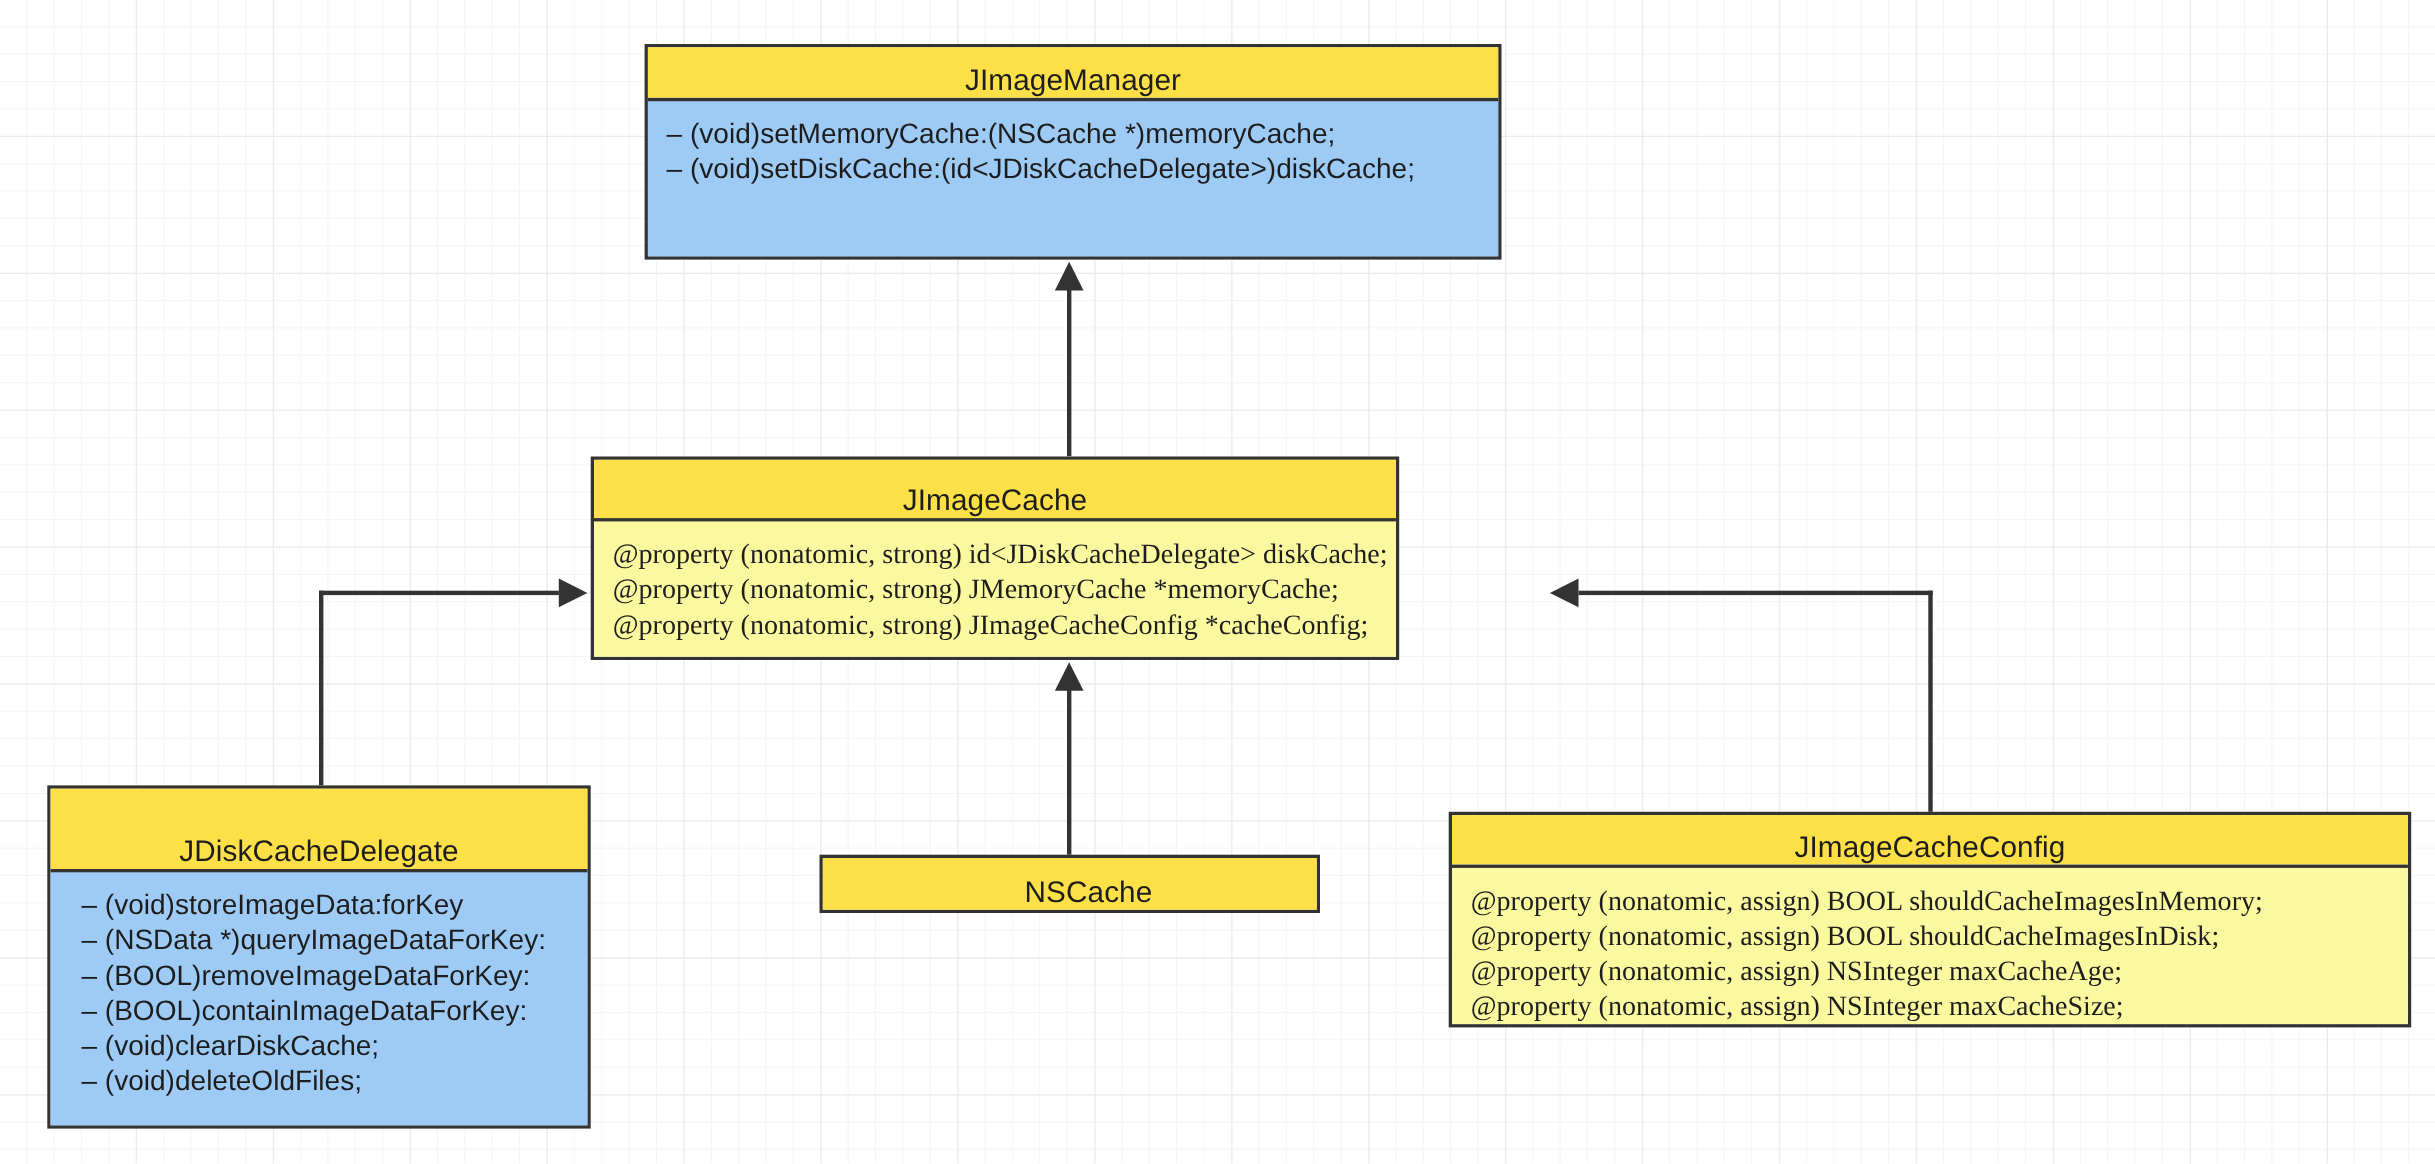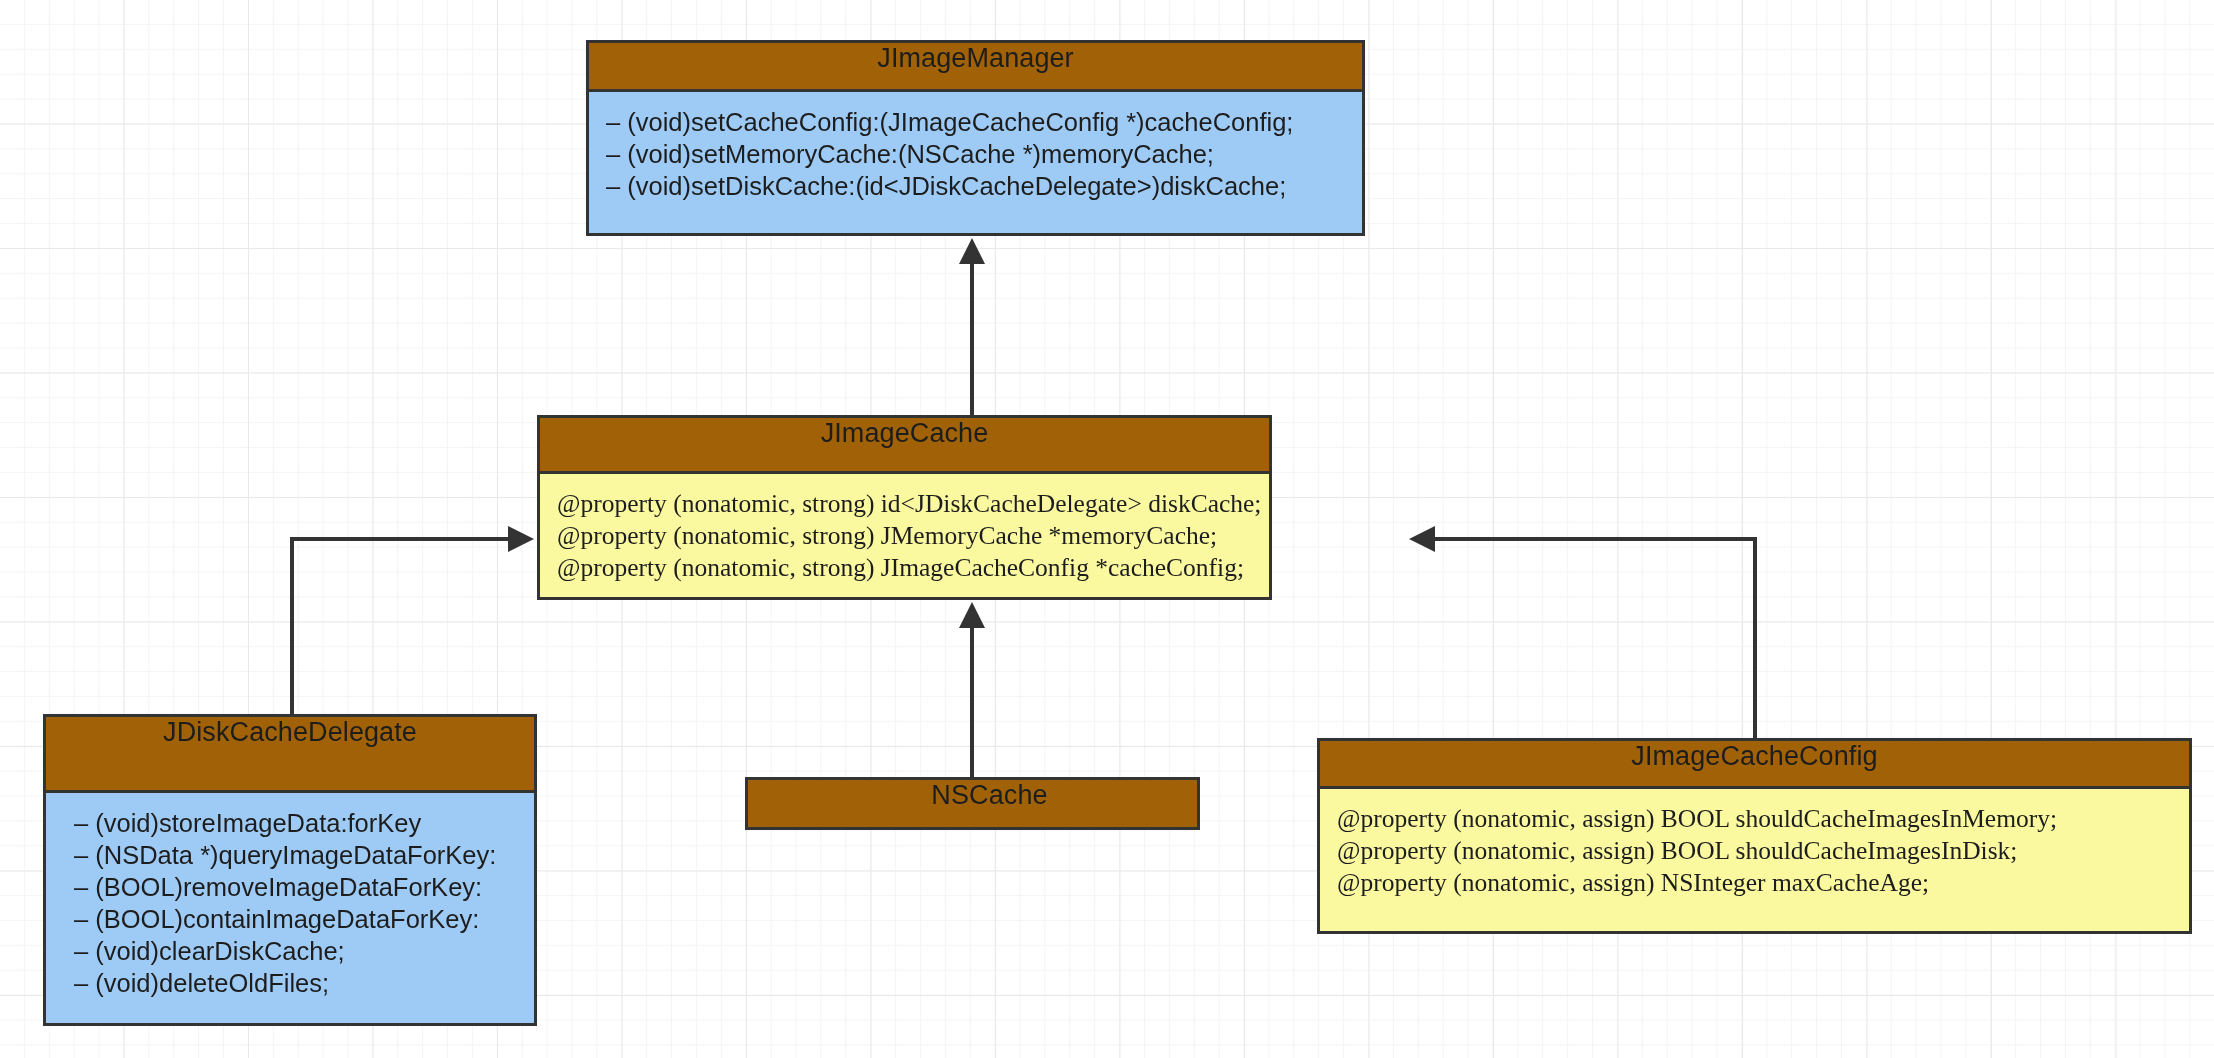--- a/index.html
+++ b/index.html
@@ -29,23 +29,23 @@
   .uml-box {
     position: absolute;
     box-sizing: border-box;
     border: 3px solid #333333;
     background: #ffffff;
     display: flex;
     flex-direction: column;
   }
   .uml-header {
     box-sizing: border-box;
-    background: #a16207;
+    background: #fde047;
     display: flex;
-    align-items: flex-start;
+    align-items: flex-end;
     justify-content: center;
     flex: none;
   }
   .uml-title {
     font-size: 27px;
     color: #1d1d1d;
     letter-spacing: 0.1px;
     white-space: nowrap;
   }
   .uml-body {
@@ -110,21 +110,20 @@
 
   <div class="conn conn-v" style="left:1753px; top:537px; height:202px;"></div>
   <div class="conn conn-h" style="left:1435px; top:537px; width:322px;"></div>
   <div class="arrow-left" style="left:1409px; top:526px;"></div>
 
   <div class="uml-box" style="left:586px; top:40px; width:779px; height:196px;">
     <div class="uml-header" style="height:46px;">
       <span class="uml-title">JImageManager</span>
     </div>
     <div class="uml-body blue">
-      <div class="member">–  (void)setCacheConfig:(JImageCacheConfig *)cacheConfig;</div>
       <div class="member">–  (void)setMemoryCache:(NSCache *)memoryCache;</div>
       <div class="member">–  (void)setDiskCache:(id&lt;JDiskCacheDelegate&gt;)diskCache;</div>
     </div>
   </div>
 
   <div class="uml-box" style="left:537px; top:415px; width:735px; height:185px;">
     <div class="uml-header" style="height:53px;">
       <span class="uml-title">JImageCache</span>
     </div>
     <div class="uml-body yellow">
@@ -155,16 +154,17 @@
   </div>
 
   <div class="uml-box" style="left:1317px; top:738px; width:875px; height:196px;">
     <div class="uml-header" style="height:45px;">
       <span class="uml-title">JImageCacheConfig</span>
     </div>
     <div class="uml-body yellow">
       <div class="member">@property (nonatomic, assign) BOOL shouldCacheImagesInMemory;</div>
       <div class="member">@property (nonatomic, assign) BOOL shouldCacheImagesInDisk;</div>
       <div class="member">@property (nonatomic, assign) NSInteger maxCacheAge;</div>
+      <div class="member">@property (nonatomic, assign) NSInteger maxCacheSize;</div>
     </div>
   </div>
 
 </div>
 
 </body></html>

